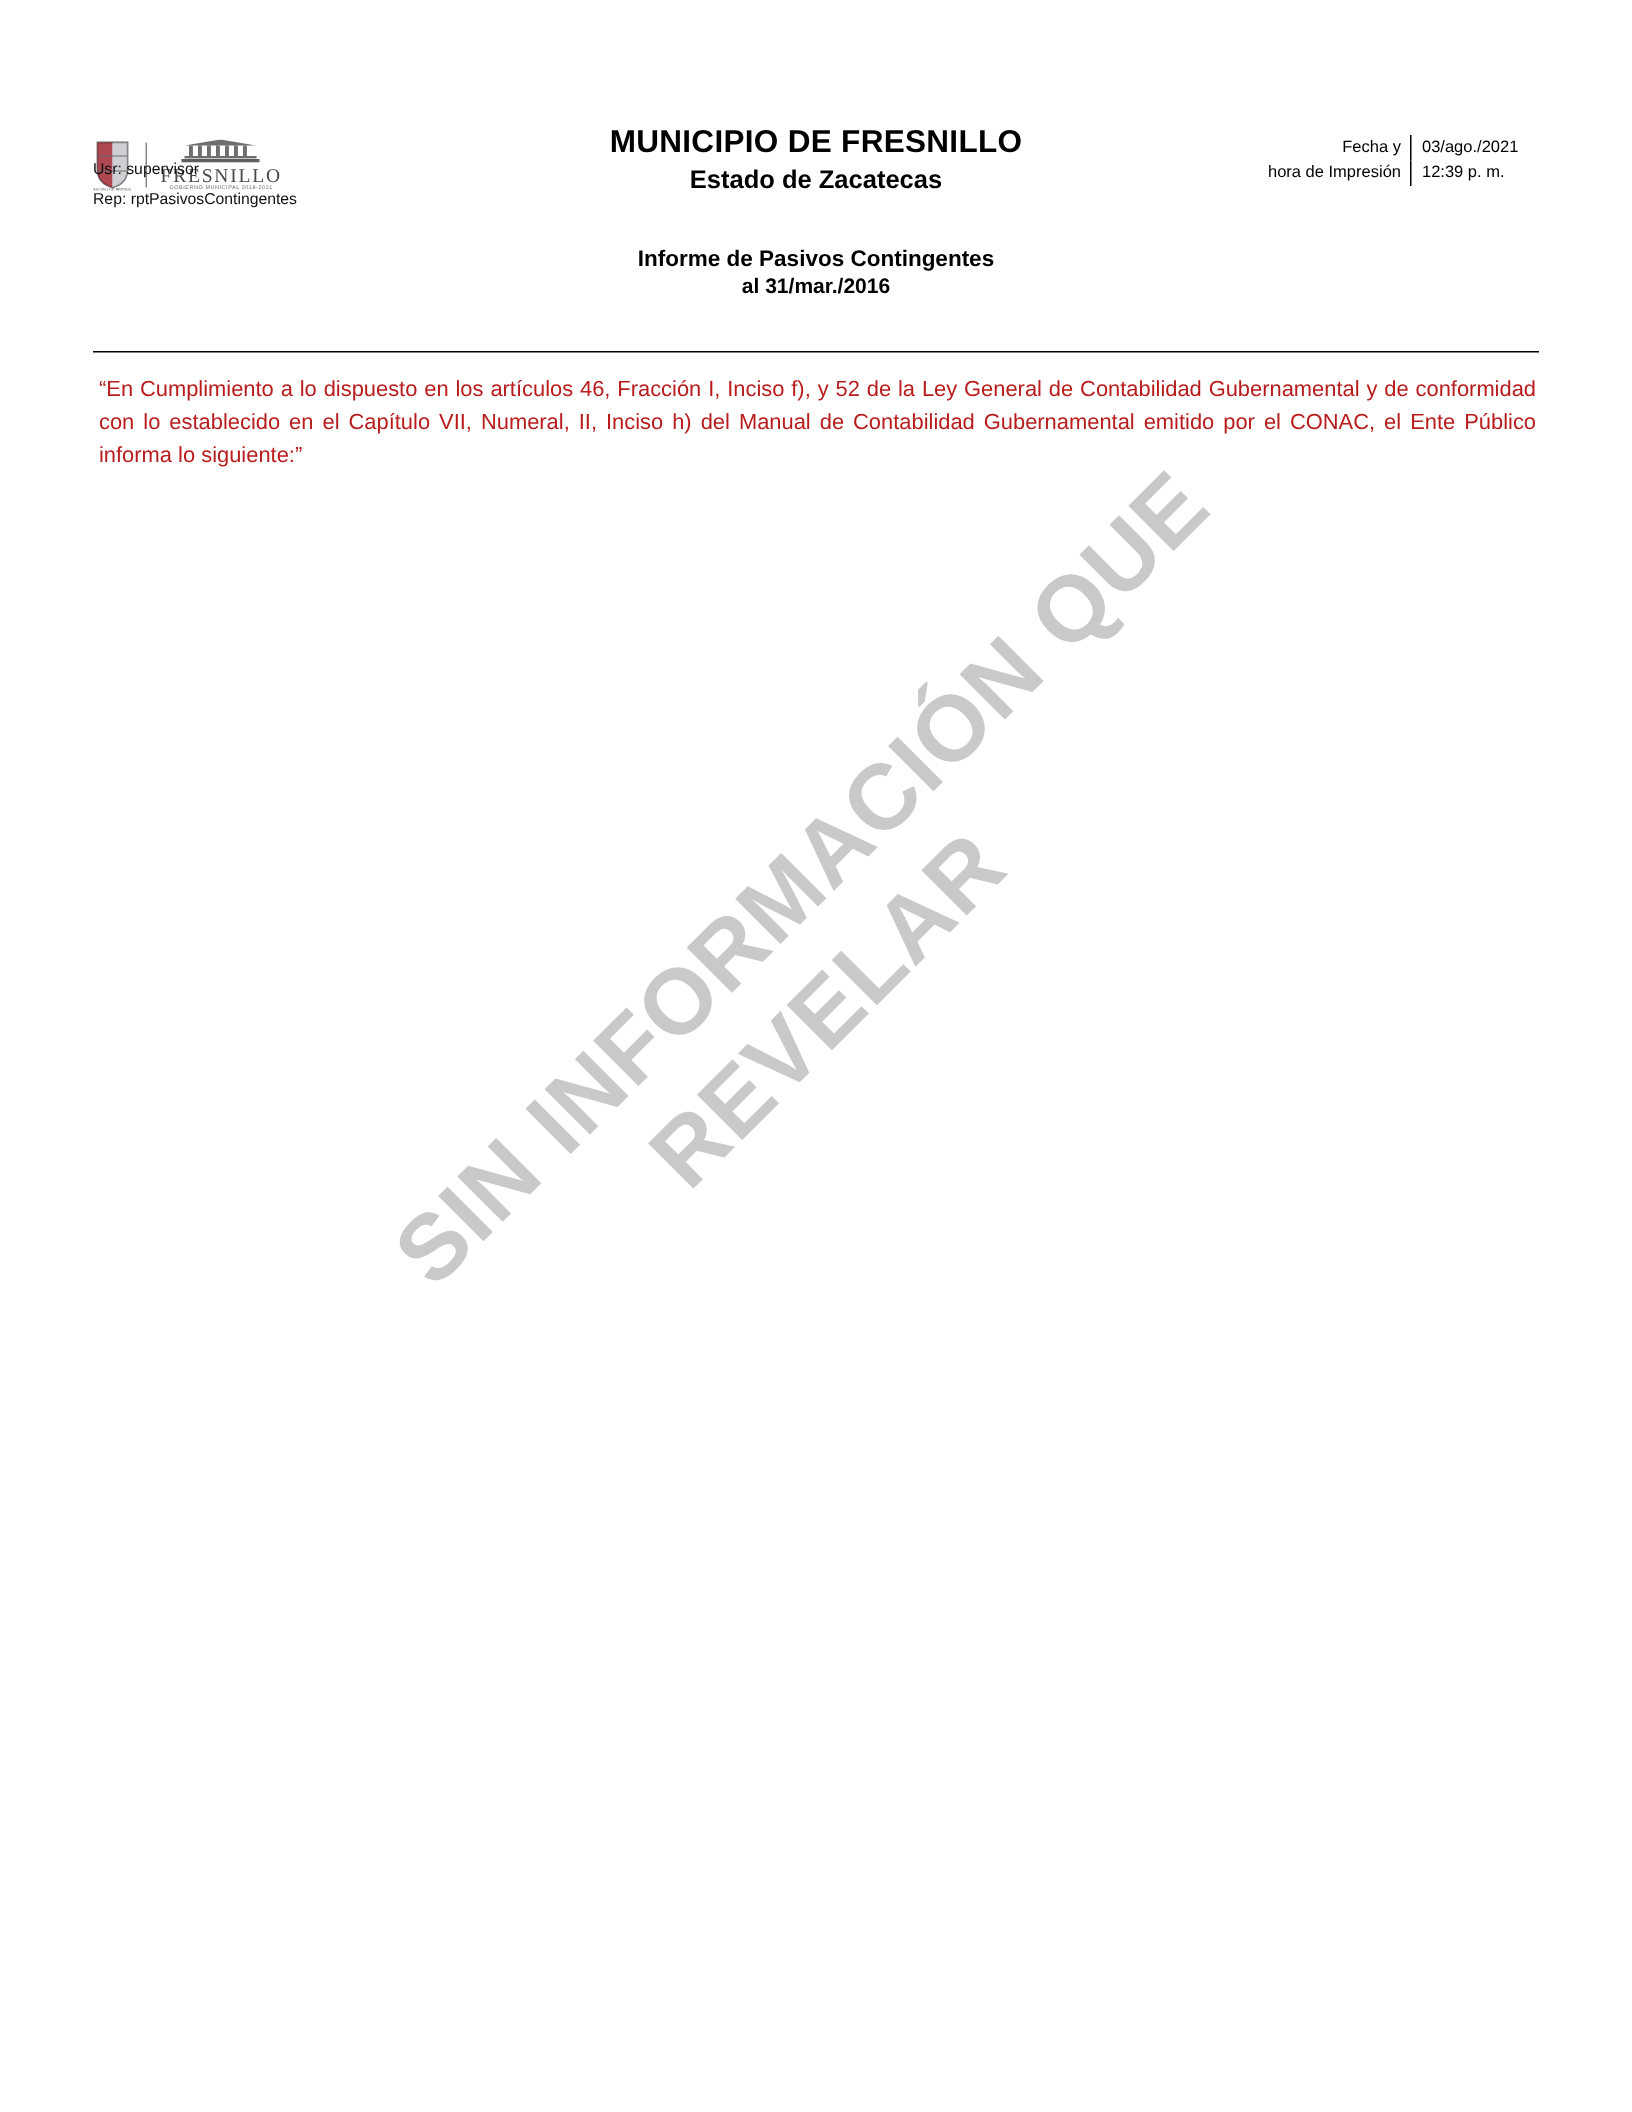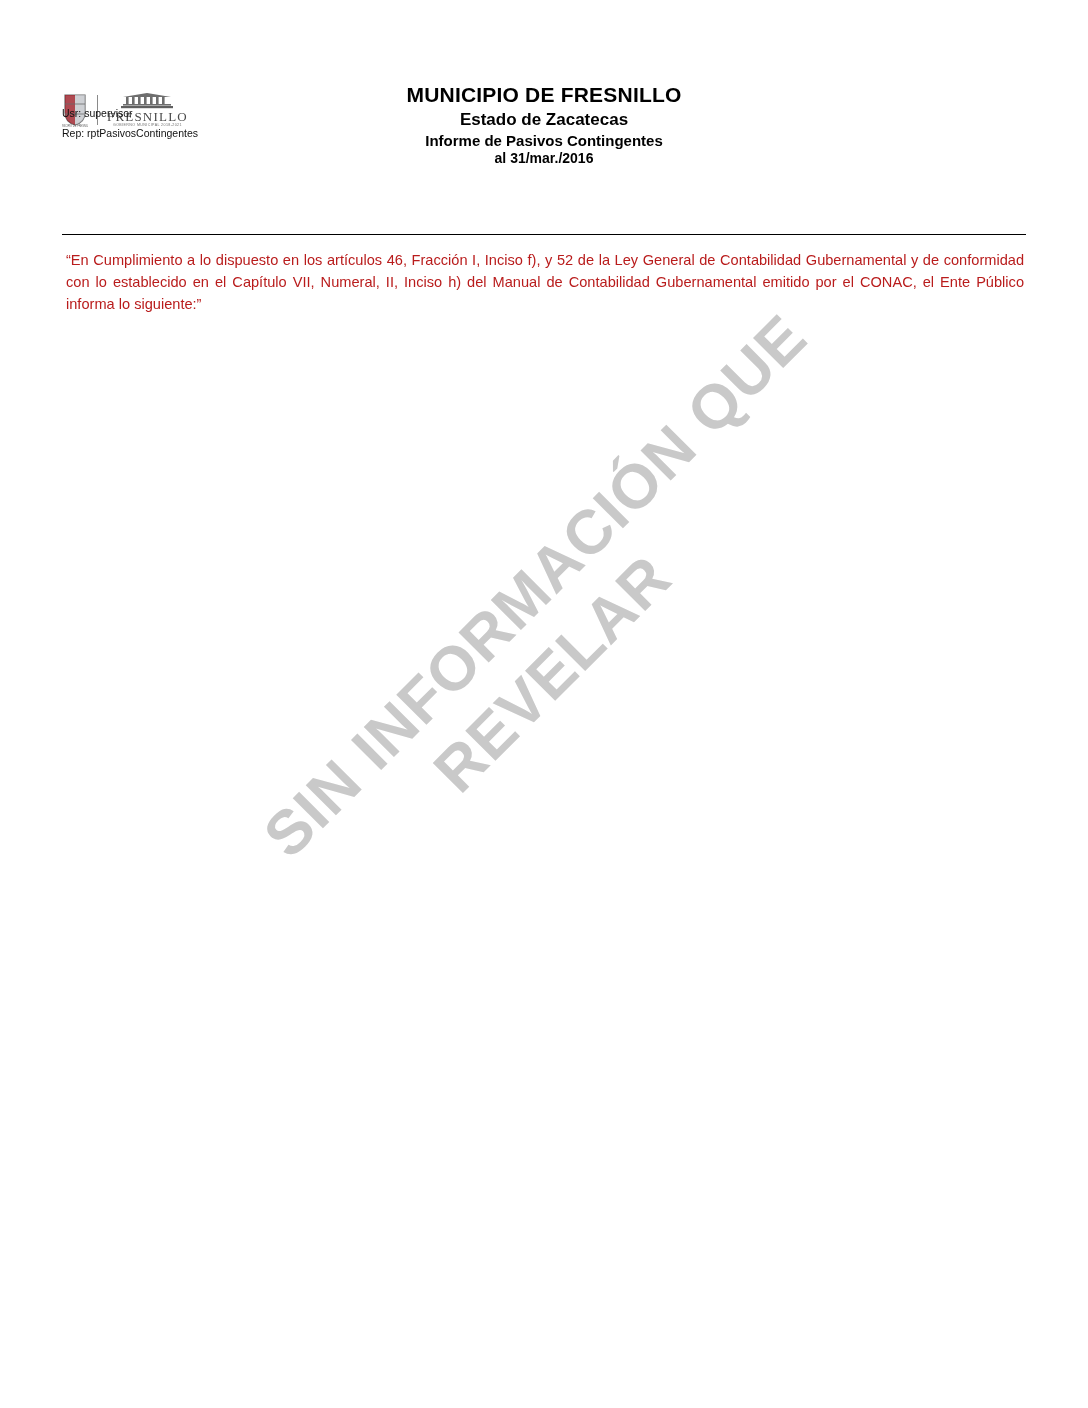--- a/index.html
+++ b/index.html
@@ -84,20 +84,21 @@
     font-weight: bold;
     letter-spacing: .2px;
   }
   .title-sub {
     font-size: 17px;
     font-weight: bold;
   }
   .title-report {
     font-size: 15px;
     font-weight: bold;
+    margin-top: 32px;
   }
   .title-date {
     font-size: 14px;
     font-weight: bold;
   }
 
   
   .meta-left {
     position: absolute;
     left: 0;
@@ -237,20 +238,32 @@
       <div class="title-sub">Estado de Zacatecas</div>
       <div class="title-report">Informe de Pasivos Contingentes</div>
       <div class="title-date">al 31/mar./2016</div>
     </div>
 
     <div class="meta-left">
       <div class="row">Usr: supervisor</div>
       <div class="row">Rep: rptPasivosContingentes</div>
     </div>
 
+    <div class="meta-right">
+      <div class="mr-row">
+        <span class="mr-label">Fecha y</span>
+        <span class="mr-sep"></span>
+        <span class="mr-value">03/ago./2021</span>
+      </div>
+      <div class="mr-row">
+        <span class="mr-label">hora de Impresión</span>
+        <span class="mr-sep"></span>
+        <span class="mr-value">12:39 p. m.</span>
+      </div>
+    </div>
   </div>
 
   <div class="hr-main"></div>
 
   <div class="body-text">“En Cumplimiento a lo dispuesto en los artículos 46, Fracción I, Inciso f), y 52 de la Ley General de Contabilidad Gubernamental y de conformidad con lo establecido en el Capítulo VII, Numeral, II, Inciso h) del Manual de Contabilidad Gubernamental emitido por el CONAC, el Ente Público informa lo siguiente:”</div>
 
   <div class="watermark">
     <div class="wm-text wm-line1">SIN INFORMACIÓN QUE</div>
     <div class="wm-text wm-line2">REVELAR</div>
   </div>

